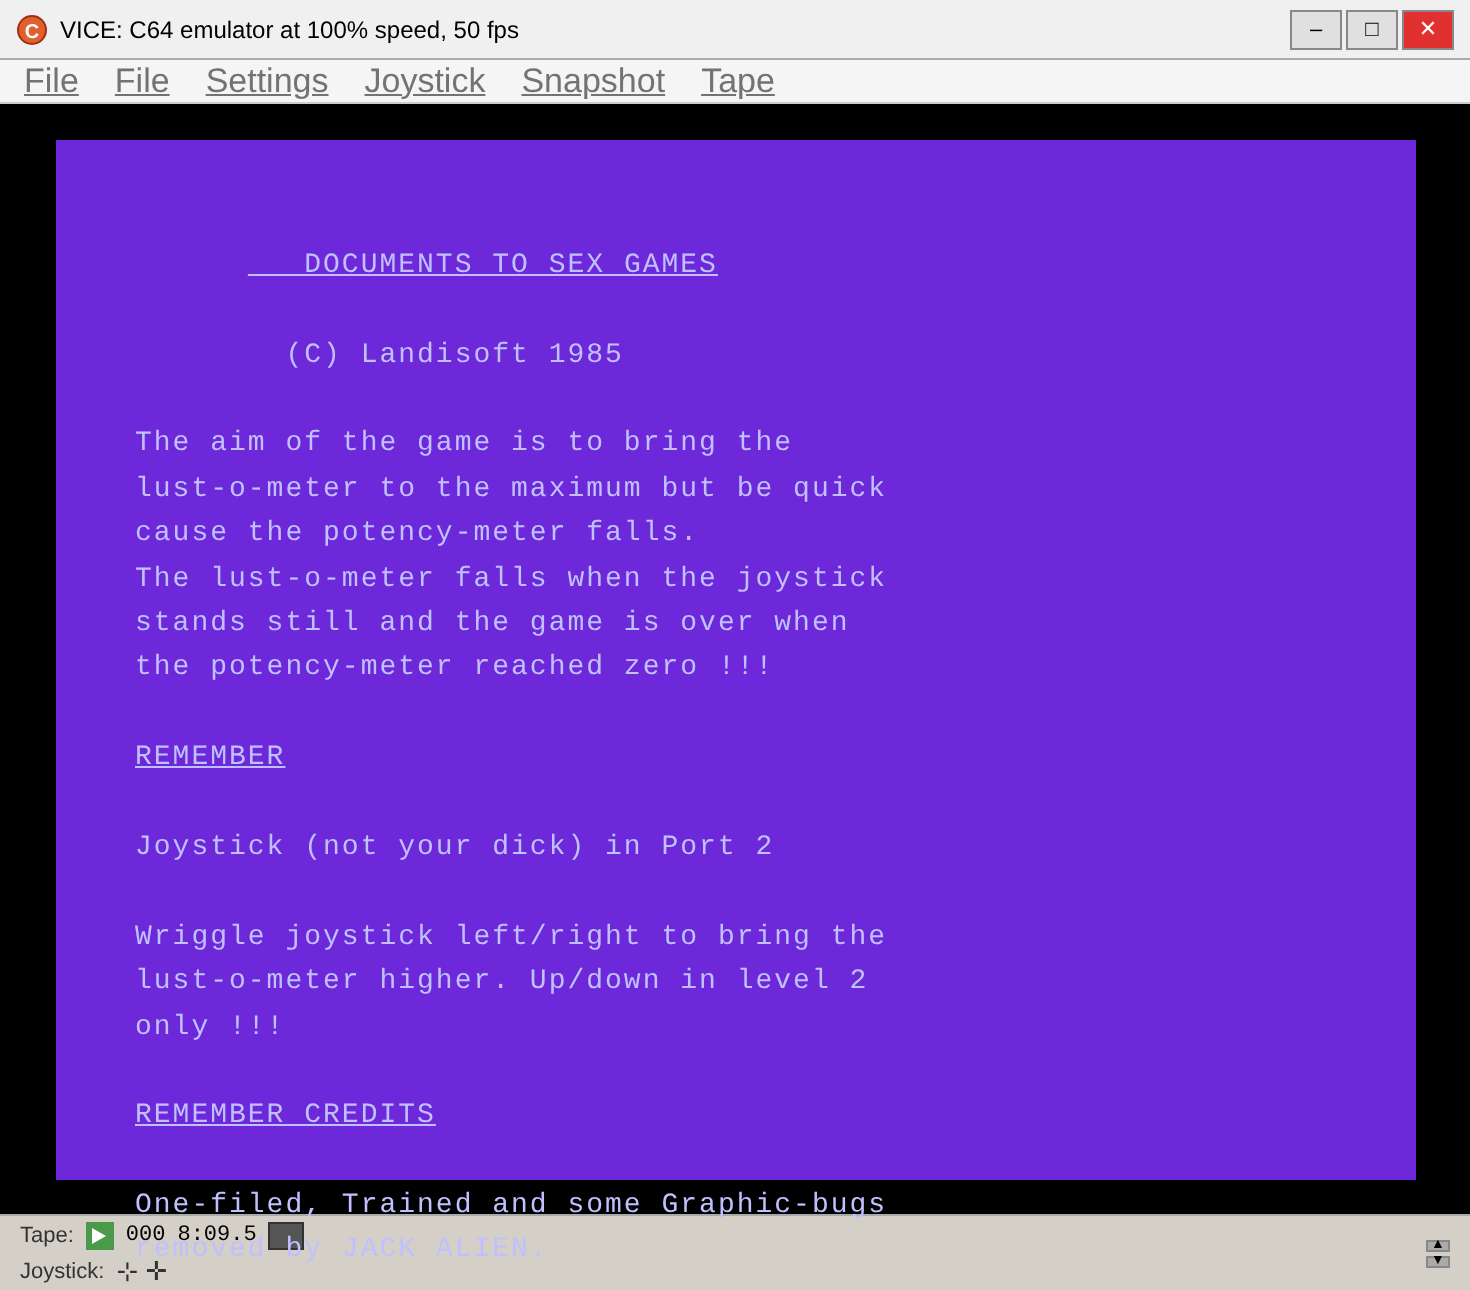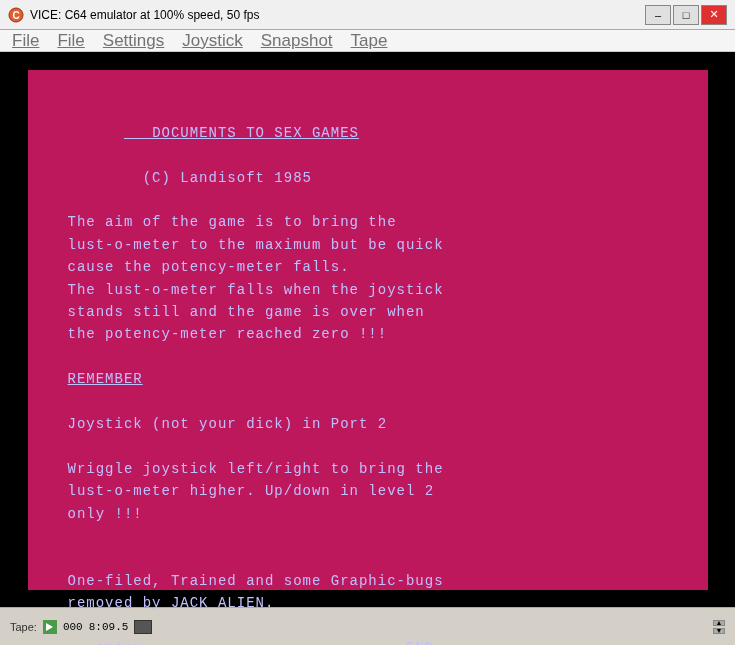--- a/index.html
+++ b/index.html
@@ -81,21 +81,21 @@
       height: 555px;
       display: flex;
       align-items: center;
       justify-content: center;
       position: relative;
     }
 
     .c64-content {
       width: 680px;
       height: 520px;
-      background: #be185d;
+      background: #6d28d9;
       display: flex;
       align-items: flex-start;
       justify-content: flex-start;
       padding: 30px 40px;
     }
 
     .c64-text {
       font-family: 'Courier New', Courier, monospace;
       font-size: 14px;
       color: #c0c0ff;
@@ -232,37 +232,42 @@
 the potency-meter reached zero !!!
 
 <span class="underline">REMEMBER</span>
 
 Joystick (not your dick) in Port 2
 
 Wriggle joystick left/right to bring the
 lust-o-meter higher. Up/down in level 2
 only !!!
 
+<span class="underline">REMEMBER CREDITS</span>
 
 One-filed, Trained and some Graphic-bugs
 removed by JACK ALIEN.
 
 ...enjoy...                        -END-</div>
   </div>
 </div>
 
 <div class="status-bar">
   <div class="status-rows">
     <div class="status-row">
       <span class="status-label">Tape:</span>
       <div class="play-btn">
         <div class="play-triangle"></div>
       </div>
       <span class="tape-counter">000</span>
       <span class="tape-counter">8:09.5</span>
       <div class="led-indicator"></div>
     </div>
+    <div class="status-row joystick-section">
+      <span class="status-label">Joystick:</span>
+      <span class="joystick-icon">⊹ ✛</span>
+    </div>
   </div>
   <div class="scroll-right">
     <div class="scroll-arrow">▲</div>
     <div class="scroll-arrow">▼</div>
   </div>
 </div>
 
 </body></html>

